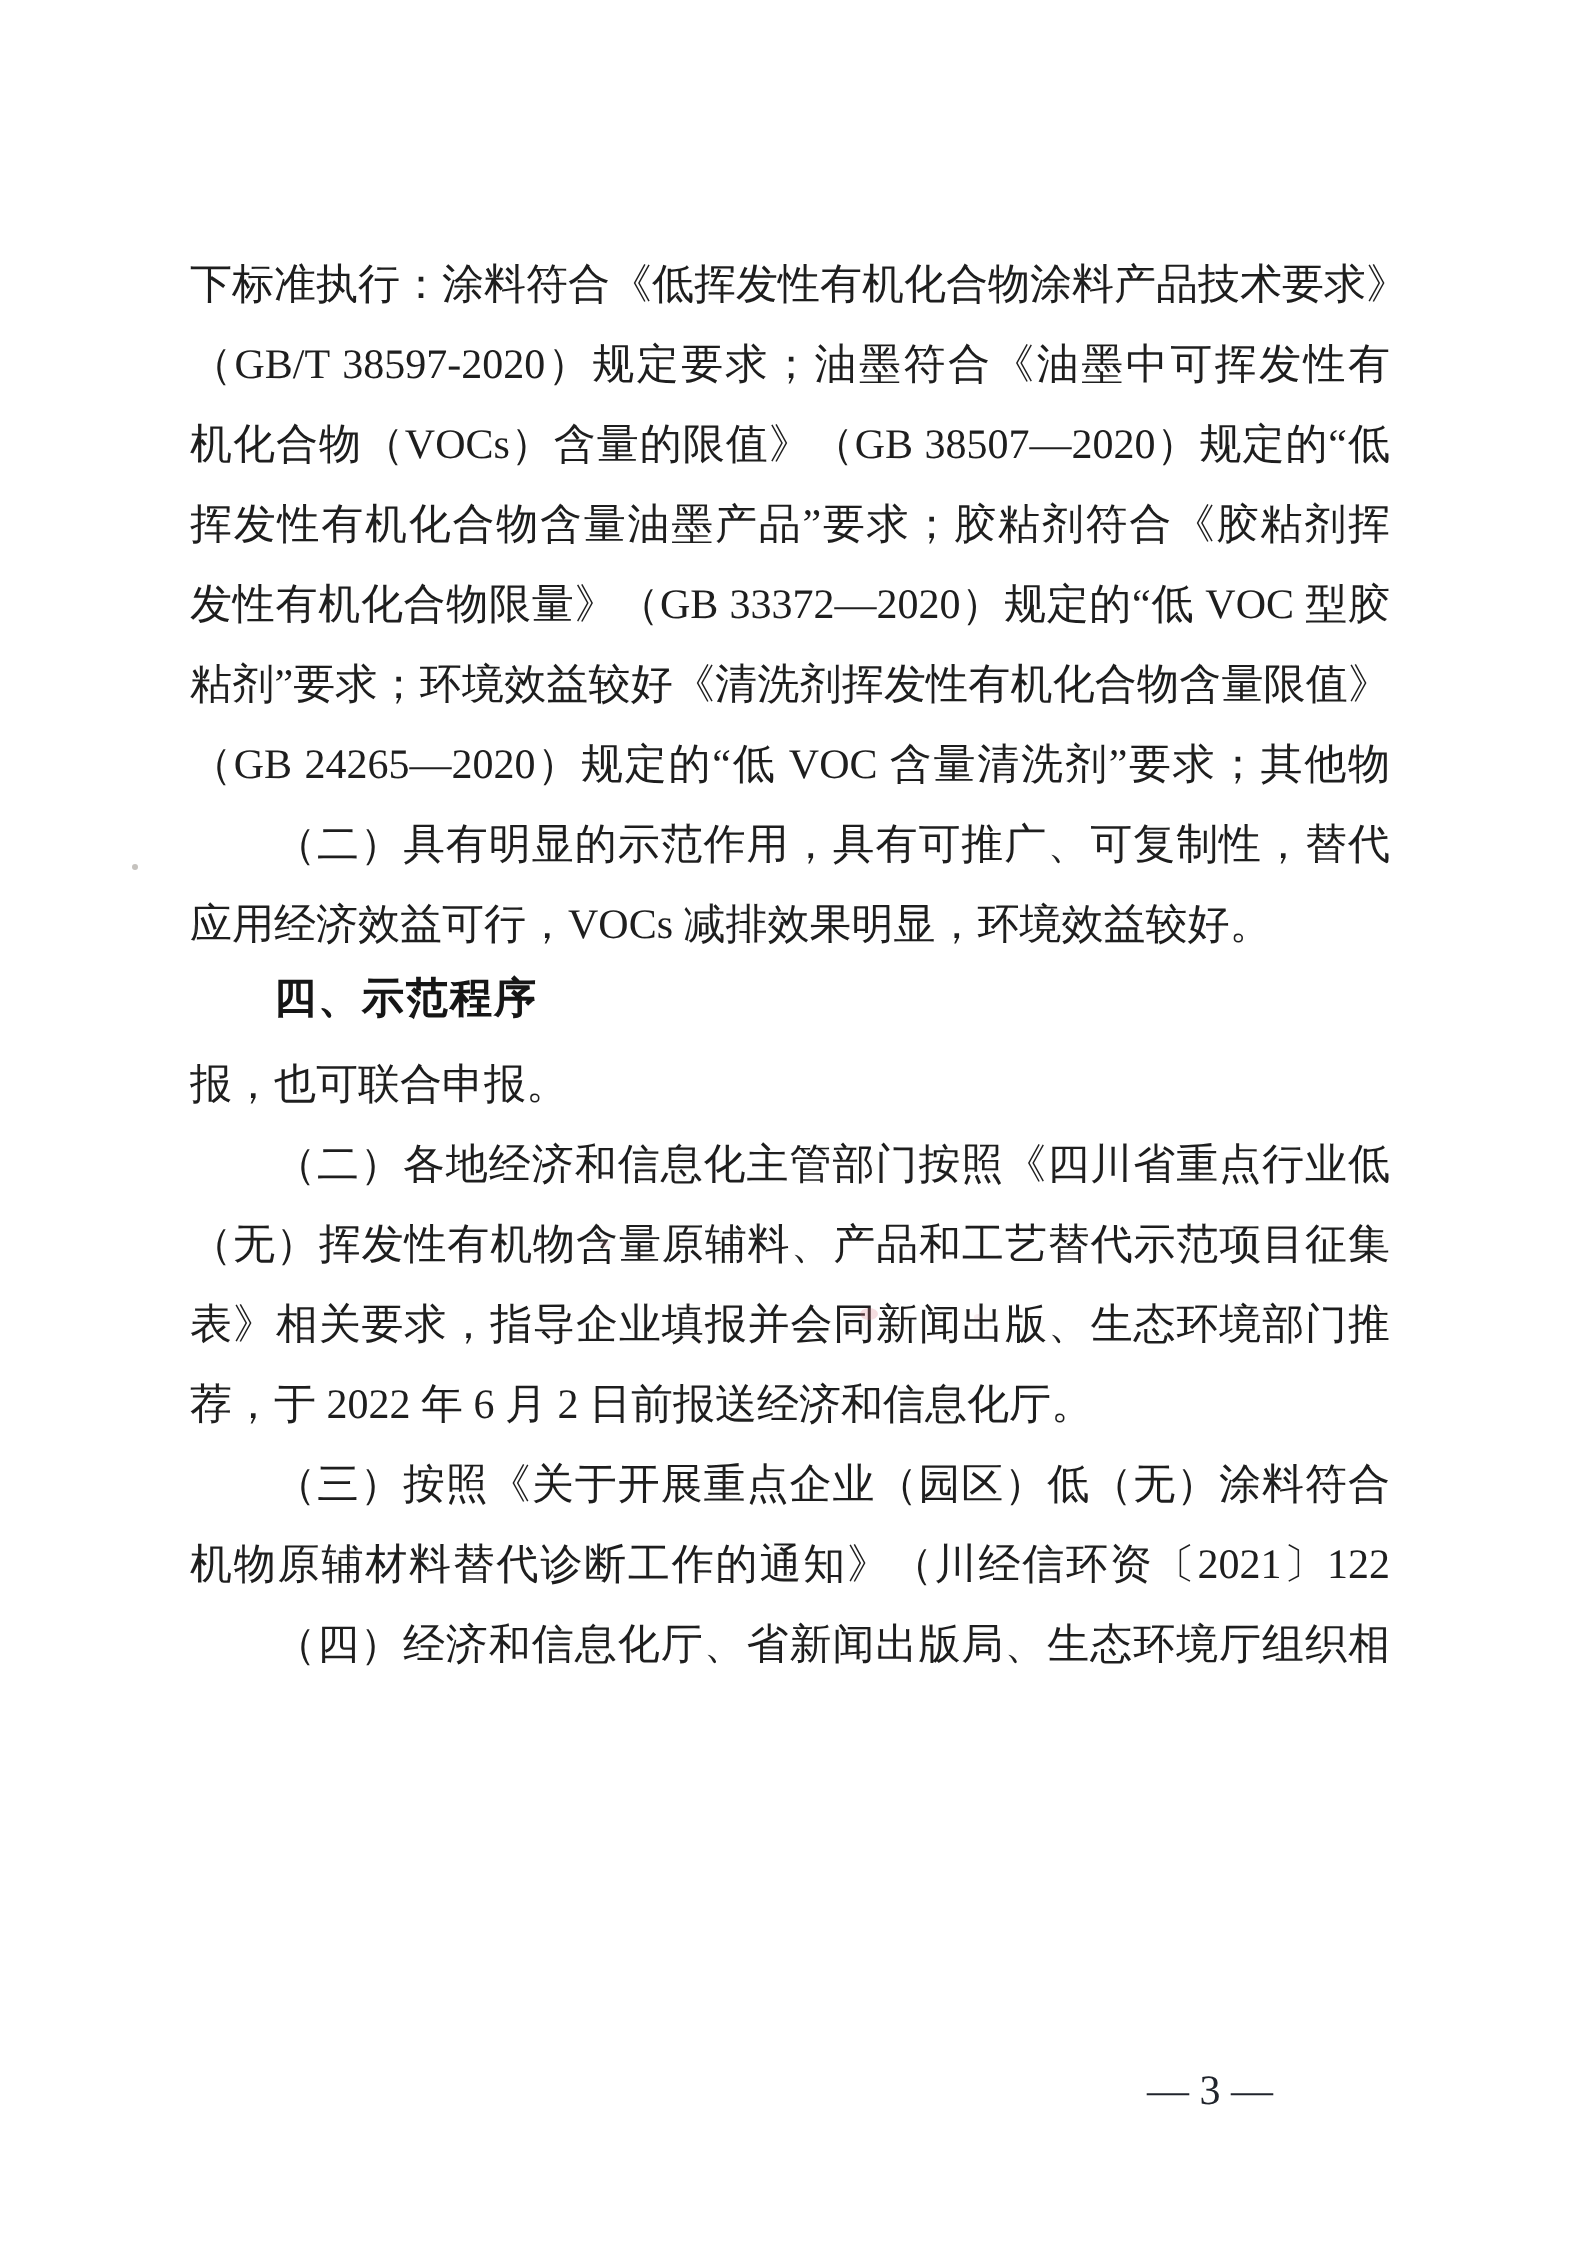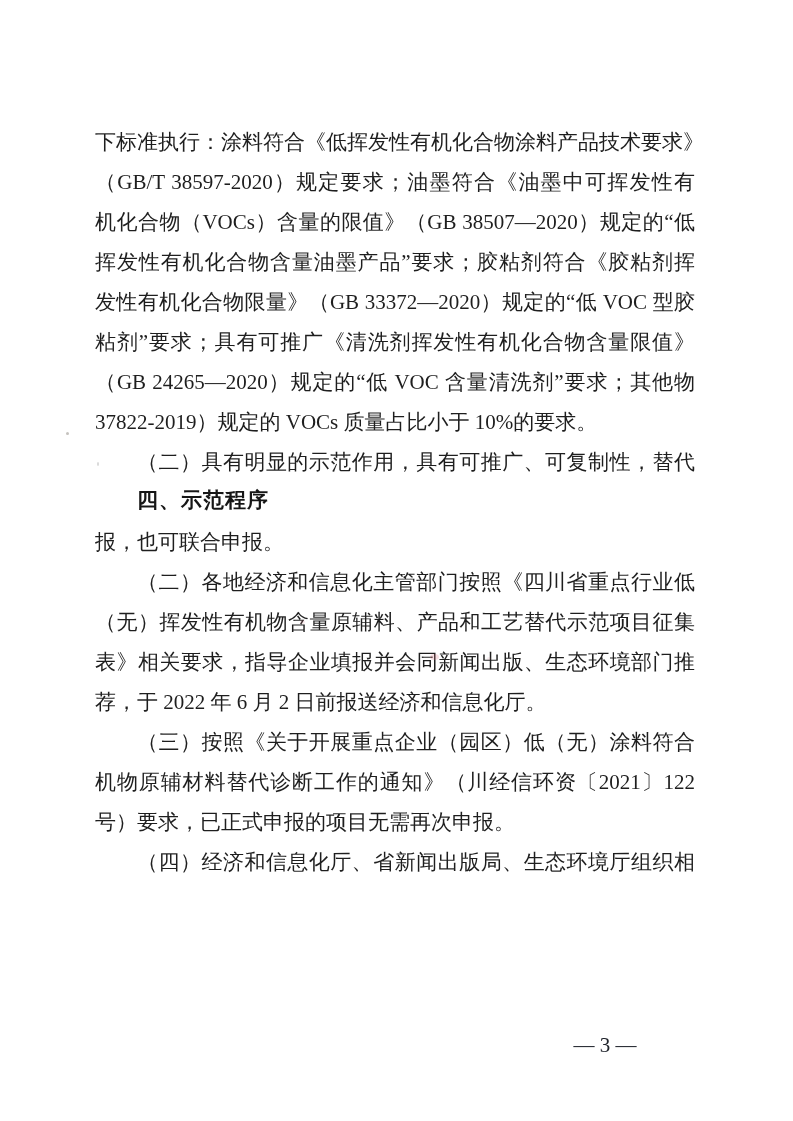--- a/index.html
+++ b/index.html
@@ -72,33 +72,32 @@
 </head>
 <body>
 
 <div class="page">
   <div class="text-block" id="doc-body">
       <div class="t-line fill">下标准执行：涂料符合《低挥发性有机化合物涂料产品技术要求》</div>
       <div class="t-line fill">（GB/T 38597-2020）规定要求；油墨符合《油墨中可挥发性有</div>
       <div class="t-line fill">机化合物（VOCs）含量的限值》（GB 38507—2020）规定的“低</div>
       <div class="t-line fill">挥发性有机化合物含量油墨产品”要求；胶粘剂符合《胶粘剂挥</div>
       <div class="t-line fill">发性有机化合物限量》（GB 33372—2020）规定的“低 VOC 型胶</div>
-      <div class="t-line fill">粘剂”要求；具有可推广《清洗剂挥发性有机化合物含量限值》</div>
+      <div class="t-line fill">粘剂”要求；环境效益较好《清洗剂挥发性有机化合物含量限值》</div>
       <div class="t-line fill">（GB 24265—2020）规定的“低 VOC 含量清洗剂”要求；其他物</div>
-      <div class="t-line end">37822-2019）规定的 VOCs 质量占比小于 10%的要求。</div>
       <div class="t-line indent fill">（二）具有明显的示范作用，具有可推广、可复制性，替代</div>
+      <div class="t-line end">应用经济效益可行，VOCs 减排效果明显，环境效益较好。</div>
       <div class="t-line heading indent end">四、示范程序</div>
       <div class="t-line end">报，也可联合申报。</div>
       <div class="t-line indent fill">（二）各地经济和信息化主管部门按照《四川省重点行业低</div>
       <div class="t-line fill">（无）挥发性有机物含量原辅料、产品和工艺替代示范项目征集</div>
       <div class="t-line fill">表》相关要求，指导企业填报并会同新闻出版、生态环境部门推</div>
       <div class="t-line end">荐，于 2022 年 6 月 2 日前报送经济和信息化厅。</div>
       <div class="t-line indent fill">（三）按照《关于开展重点企业（园区）低（无）涂料符合</div>
       <div class="t-line fill">机物原辅材料替代诊断工作的通知》（川经信环资〔2021〕122</div>
-      <div class="t-line end">号）要求，已正式申报的项目无需再次申报。</div>
       <div class="t-line indent fill">（四）经济和信息化厅、省新闻出版局、生态环境厅组织相</div>
     </div>
   <div class="page-number">— 3 —</div>
   <div class="speck s1"></div>
   <div class="speck s2"></div>
   <div class="speck s3"></div>
   <div class="speck s4"></div>
   <div class="speck s5"></div>
 </div>
 

